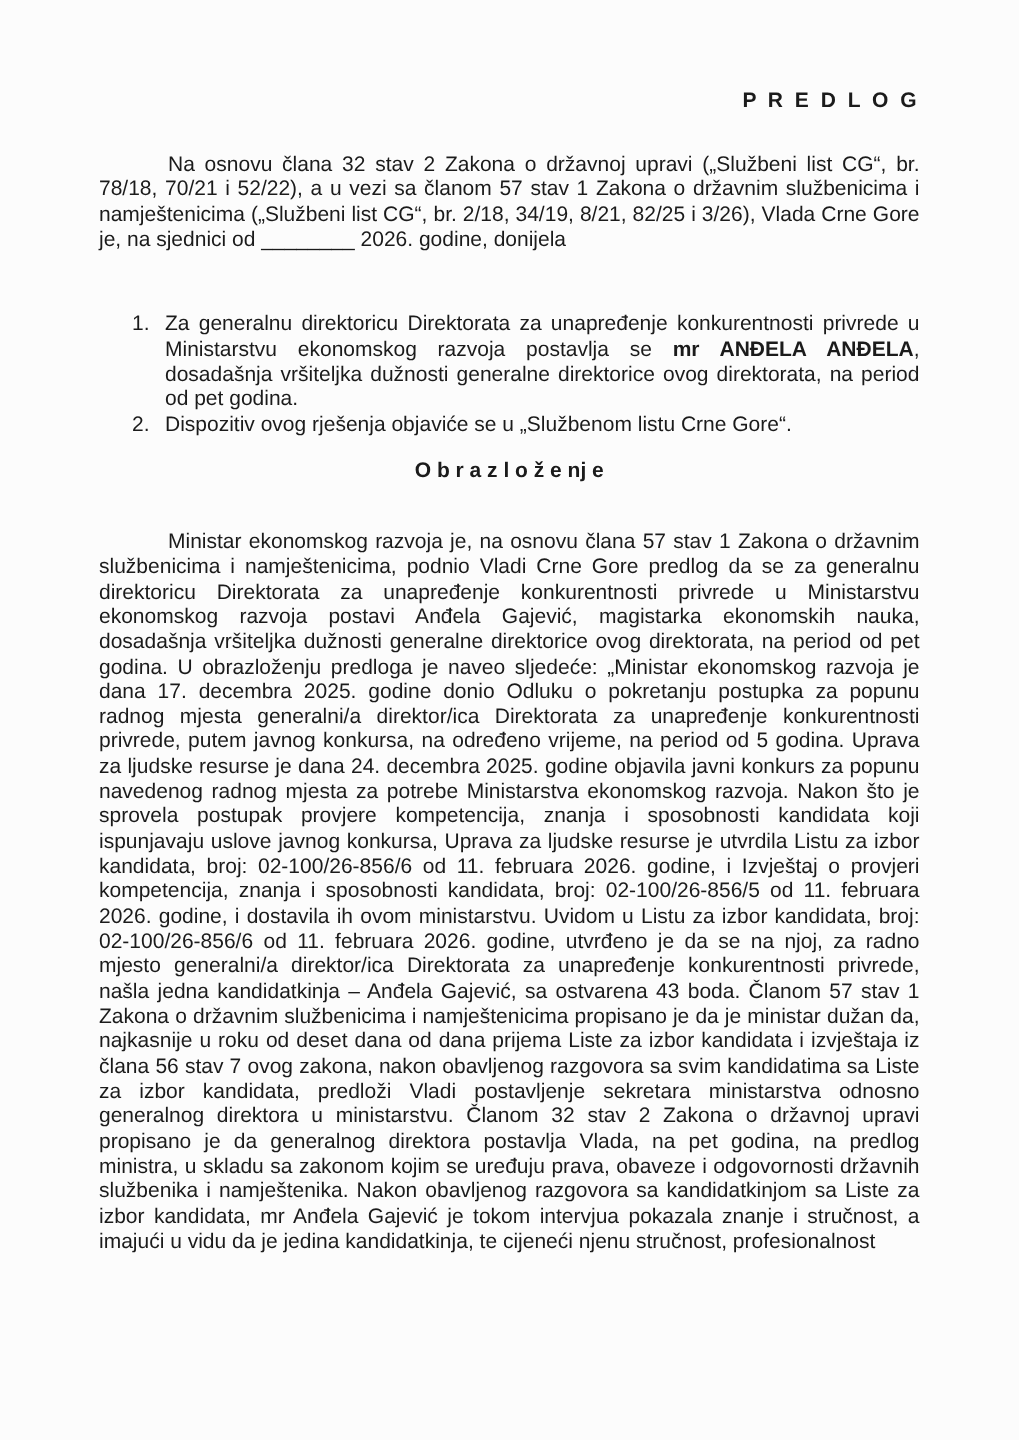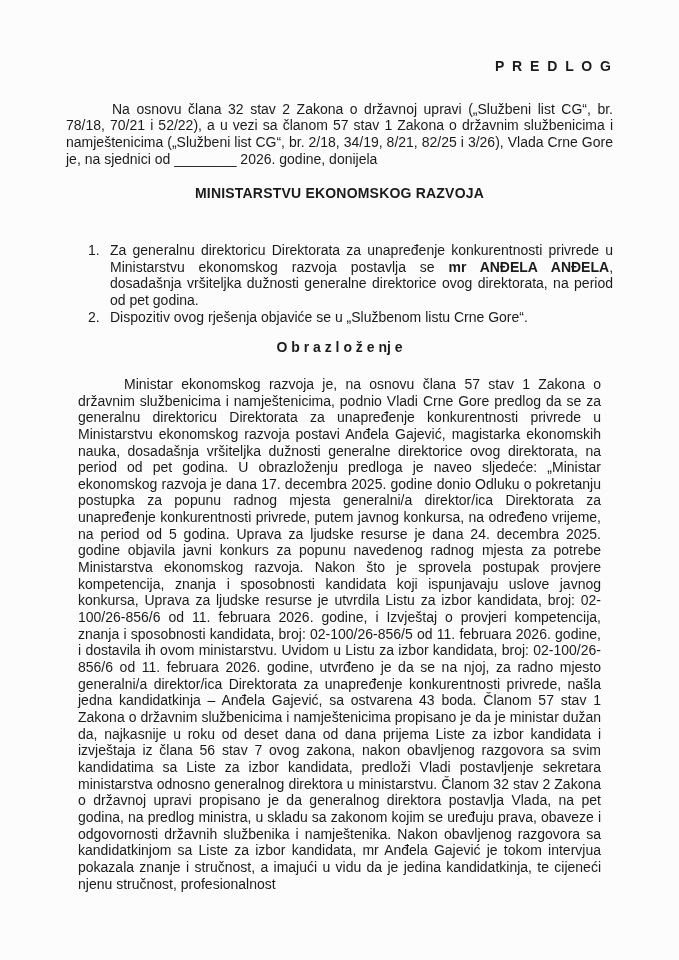--- a/index.html
+++ b/index.html
@@ -51,42 +51,41 @@
     width: 22px;
   }
   .list-item .txt {
     flex: 1;
     text-align: justify;
   }
 
   .section-heading {
     text-align: center;
     font-weight: bold;
-    margin: 0 0 20px 0;
+    margin: 0 0 31px 0;
   }
 
   .body-par {
-    margin: 12px;
+    margin: 0;
     text-align: justify;
     text-indent: 46px;
   }
 
   b { font-weight: bold; }
 </style>
 </head>
 <body>
 
 <div class="page">
 
   <div class="predlog">P R E D L O G</div>
 
   <p class="intro">Na osnovu člana 32 stav 2 Zakona o državnoj upravi („Službeni list CG“, br. 78/18, 70/21 i 52/22), a u vezi sa članom 57 stav 1 Zakona o državnim službenicima i namještenicima („Službeni list CG“, br. 2/18, 34/19, 8/21, 82/25 i 3/26), Vlada Crne Gore je, na sjednici od ________ 2026. godine, donijela</p>
 
   <div class="title-block">
-    <div class="title-line">MINISTARSTVU EKONOMSKOG RAZVOJA</div>
   </div>
 
   <div class="list">
     <div class="list-item">
       <span class="num">1.</span>
       <span class="txt"><span>Za generalnu direktoricu Direktorata za unapređenje konkurentnosti privrede u Ministarstvu ekonomskog razvoja postavlja se </span><b>mr ANĐELA ANĐELA</b><span>, dosadašnja vršiteljka dužnosti generalne direktorice ovog direktorata, na period od pet godina.</span></span>
     </div>
     <div class="list-item">
       <span class="num">2.</span>
       <span class="txt">Dispozitiv ovog rješenja objaviće se u „Službenom listu Crne Gore“.</span>

